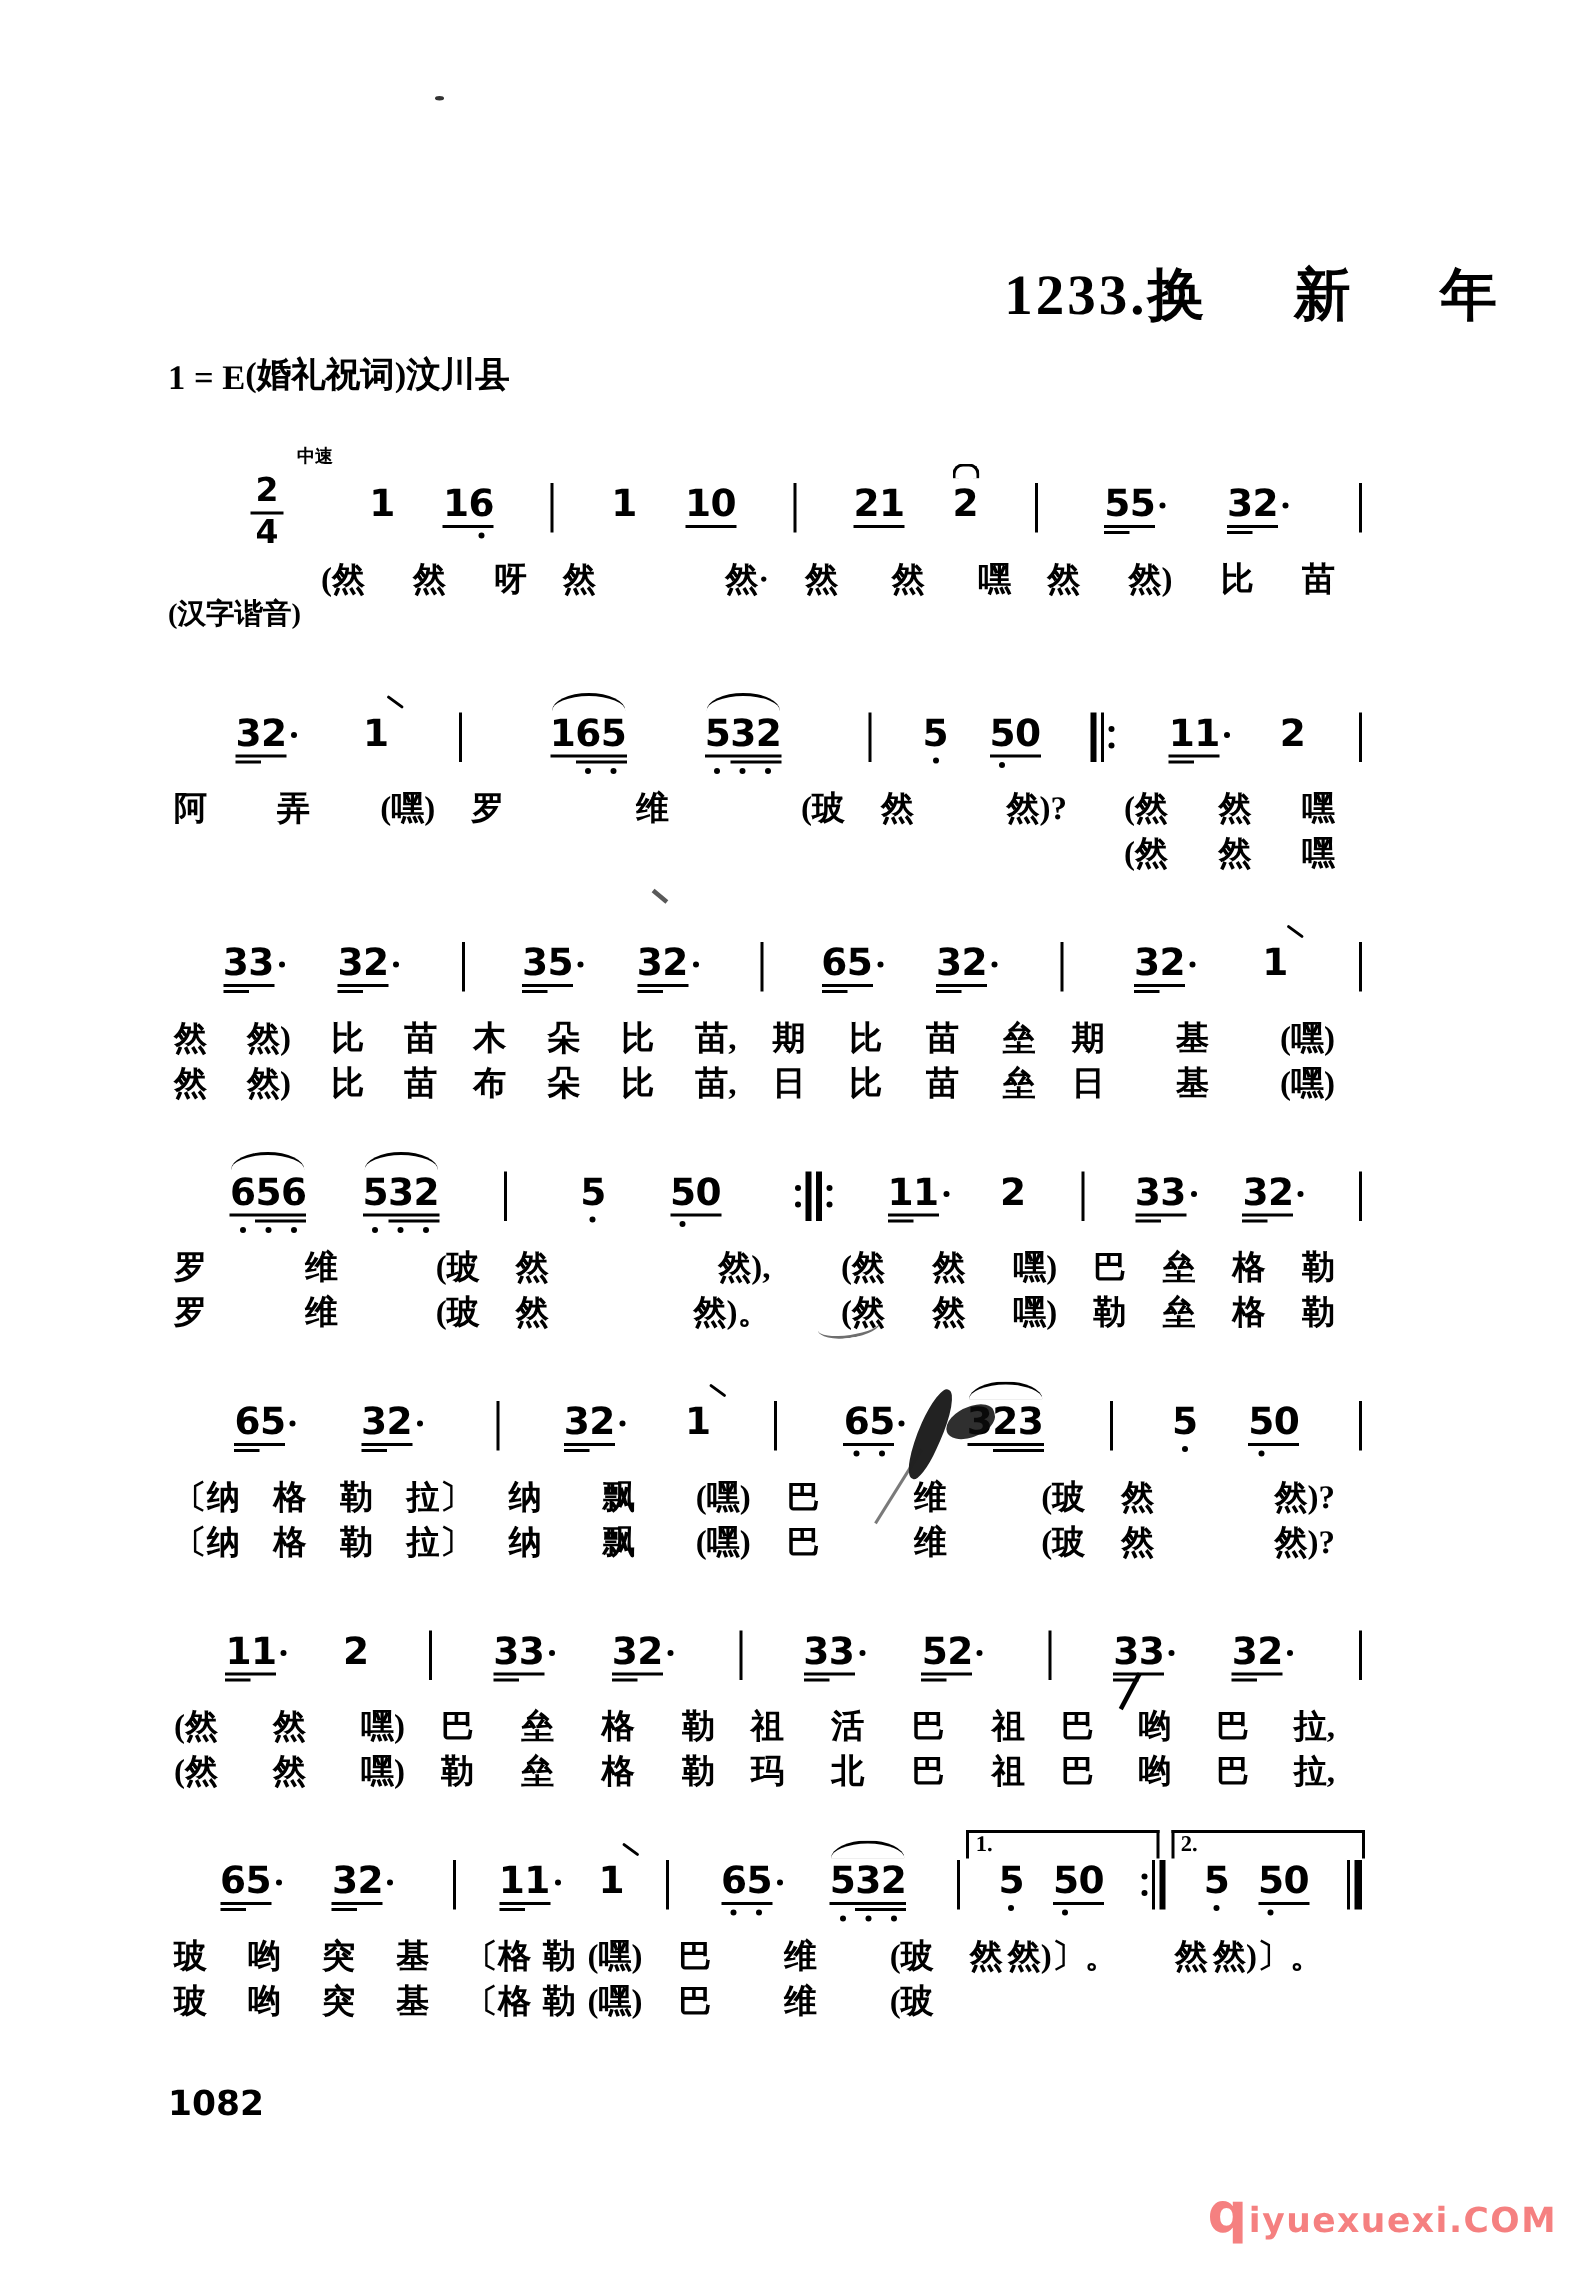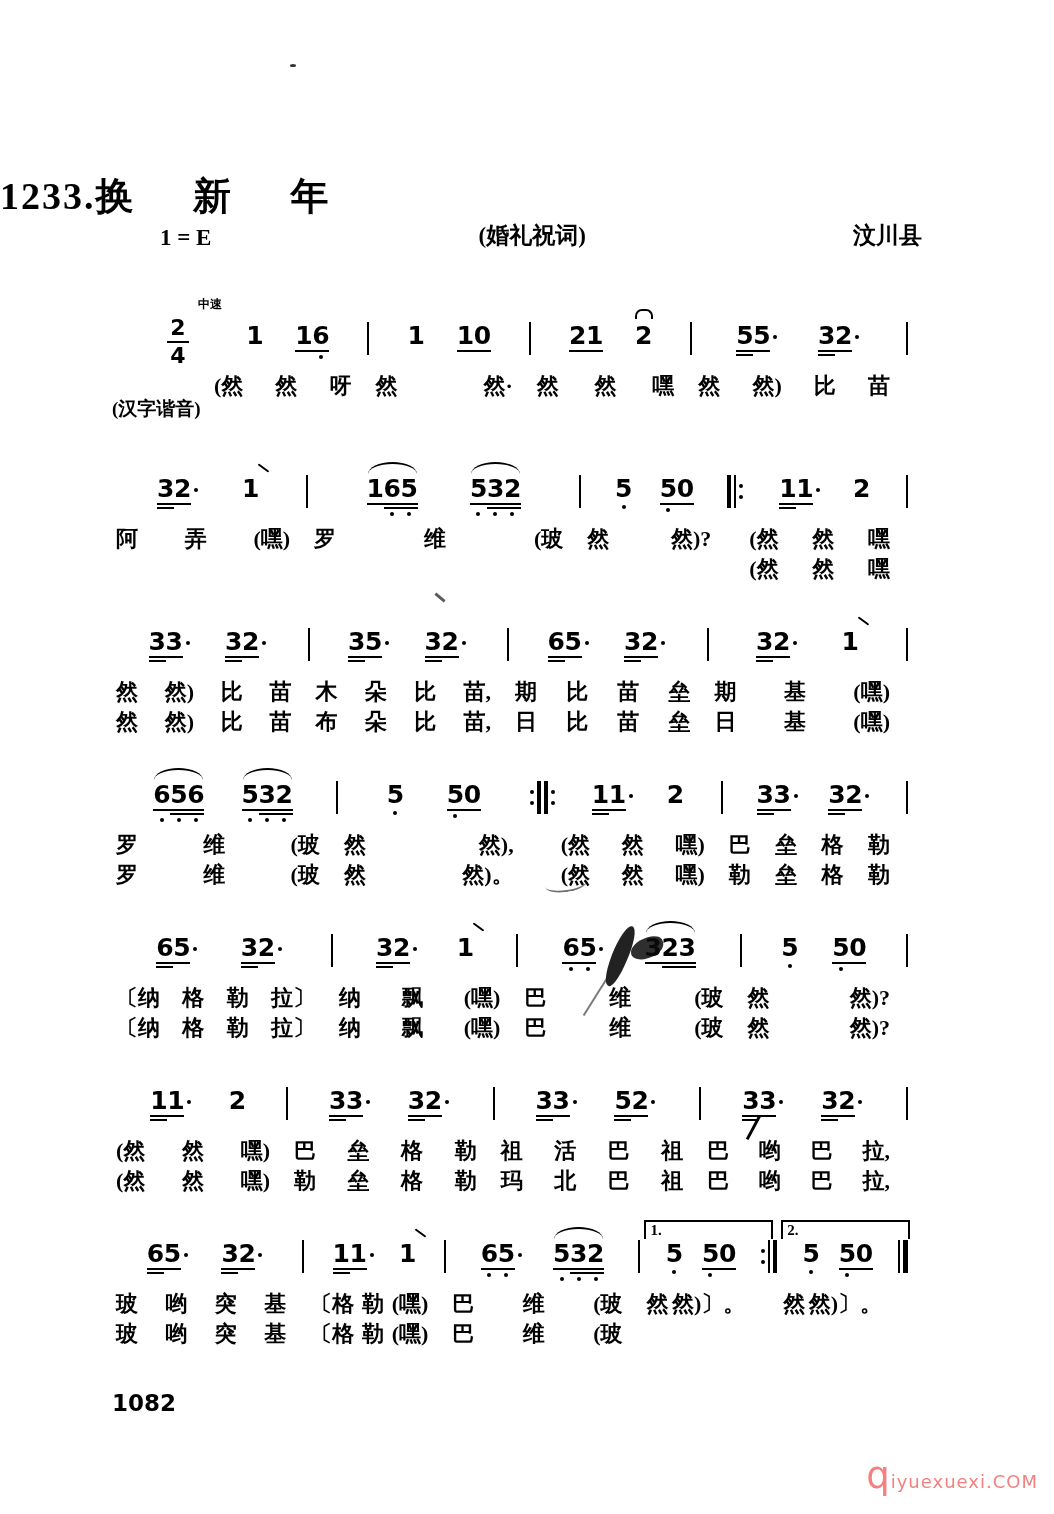--- a/index.html
+++ b/index.html
@@ -1,22 +1,22 @@
 <!DOCTYPE html>
 <html><head>
 <meta charset="utf-8">
 <style>
   html,body{margin:0;padding:0;background:#e8e8e8;}
   .page{position:relative;width:1054px;height:1514px;background:#ffffff;overflow:hidden;
         font-family:"Liberation Serif",serif;color:#000;}
   
-  .title{position:absolute;top:146px;left:0;width:1000px;text-align:left;
+  .title{position:absolute;top:146px;left:0;width:1000px;text-align:right;
          font-size:38px;font-weight:bold;word-spacing:46px;letter-spacing:2px;}
-  .meta{position:absolute;top:220px;left:112px;width:762px;display:flex;
-        justify-content:space-between;align-items:flex-end;font-size:23px;font-weight:bold;margin-left:48px;}
+  .meta{position:absolute;top:234px;left:112px;width:762px;display:flex;
+        align-items:flex-end;font-size:23px;font-weight:bold;}
   
   #score{position:absolute;left:112px;top:300px;width:798px;}
   .sys{position:relative;height:153px;padding-top:22px;box-sizing:border-box;}
   .sys-row{display:flex;align-items:flex-start;}
   .tempo{position:absolute;left:86px;top:-4px;font-size:12px;font-weight:bold;}
   .lyric-prefix{position:absolute;left:0;top:96px;font-size:19px;font-weight:bold;white-space:nowrap;}
   .timesig{display:flex;flex-direction:column;align-items:center;width:40px;
            margin:-6px 12px 0 46px;font-weight:bold;font-size:22px;line-height:24px;
            font-family:"DejaVu Sans",sans-serif;}
   .ts-line{width:22px;height:2px;background:#000;margin:1px 0;}
@@ -47,21 +47,21 @@
   .volta{position:absolute;top:-20px;left:2px;right:-14px;height:17px;
          border:2px solid #000;border-bottom:none;}
   .volta span{display:block;font-size:15px;font-weight:bold;padding:0 0 0 4px;line-height:16px;}
   .lyr{height:30px;display:flex;justify-content:space-between;align-items:flex-start;
        padding:0 14px 0 4px;font-size:22px;font-weight:bold;line-height:27px;white-space:nowrap;}
   .lyr:first-of-type{margin-top:6px;}
   
   .page-number{position:absolute;left:112px;top:1390px;font-size:23px;font-weight:bold;
                font-family:"DejaVu Sans",sans-serif;}
   .watermark{position:absolute;right:16px;top:1454px;color:#f58080;
-             font-family:"DejaVu Sans",sans-serif;font-size:18px;font-weight:normal;letter-spacing:1px;}
+             font-family:"DejaVu Sans",sans-serif;font-size:23px;font-weight:bold;letter-spacing:1px;}
   .watermark::first-letter{font-size:37px;}
   
   .artifact{position:absolute;pointer-events:none;}
   .speck{left:290px;top:64px;width:6px;height:3px;background:#333;border-radius:50%;}
   .mark3{left:434px;top:596px;width:12px;height:3px;background:#222;transform:rotate(40deg);opacity:.75;}
   .squiggle{left:545px;top:876px;width:42px;height:14px;border-bottom:2px solid #333;
             border-radius:50%;transform:rotate(-8deg);opacity:.7;}
   .smudge-a{left:612px;top:924px;width:16px;height:64px;background:#0a0a0a;
             border-radius:45% 55% 40% 60%;transform:rotate(24deg);opacity:.9;}
   .smudge-b{left:630px;top:938px;width:34px;height:20px;background:#0a0a0a;

